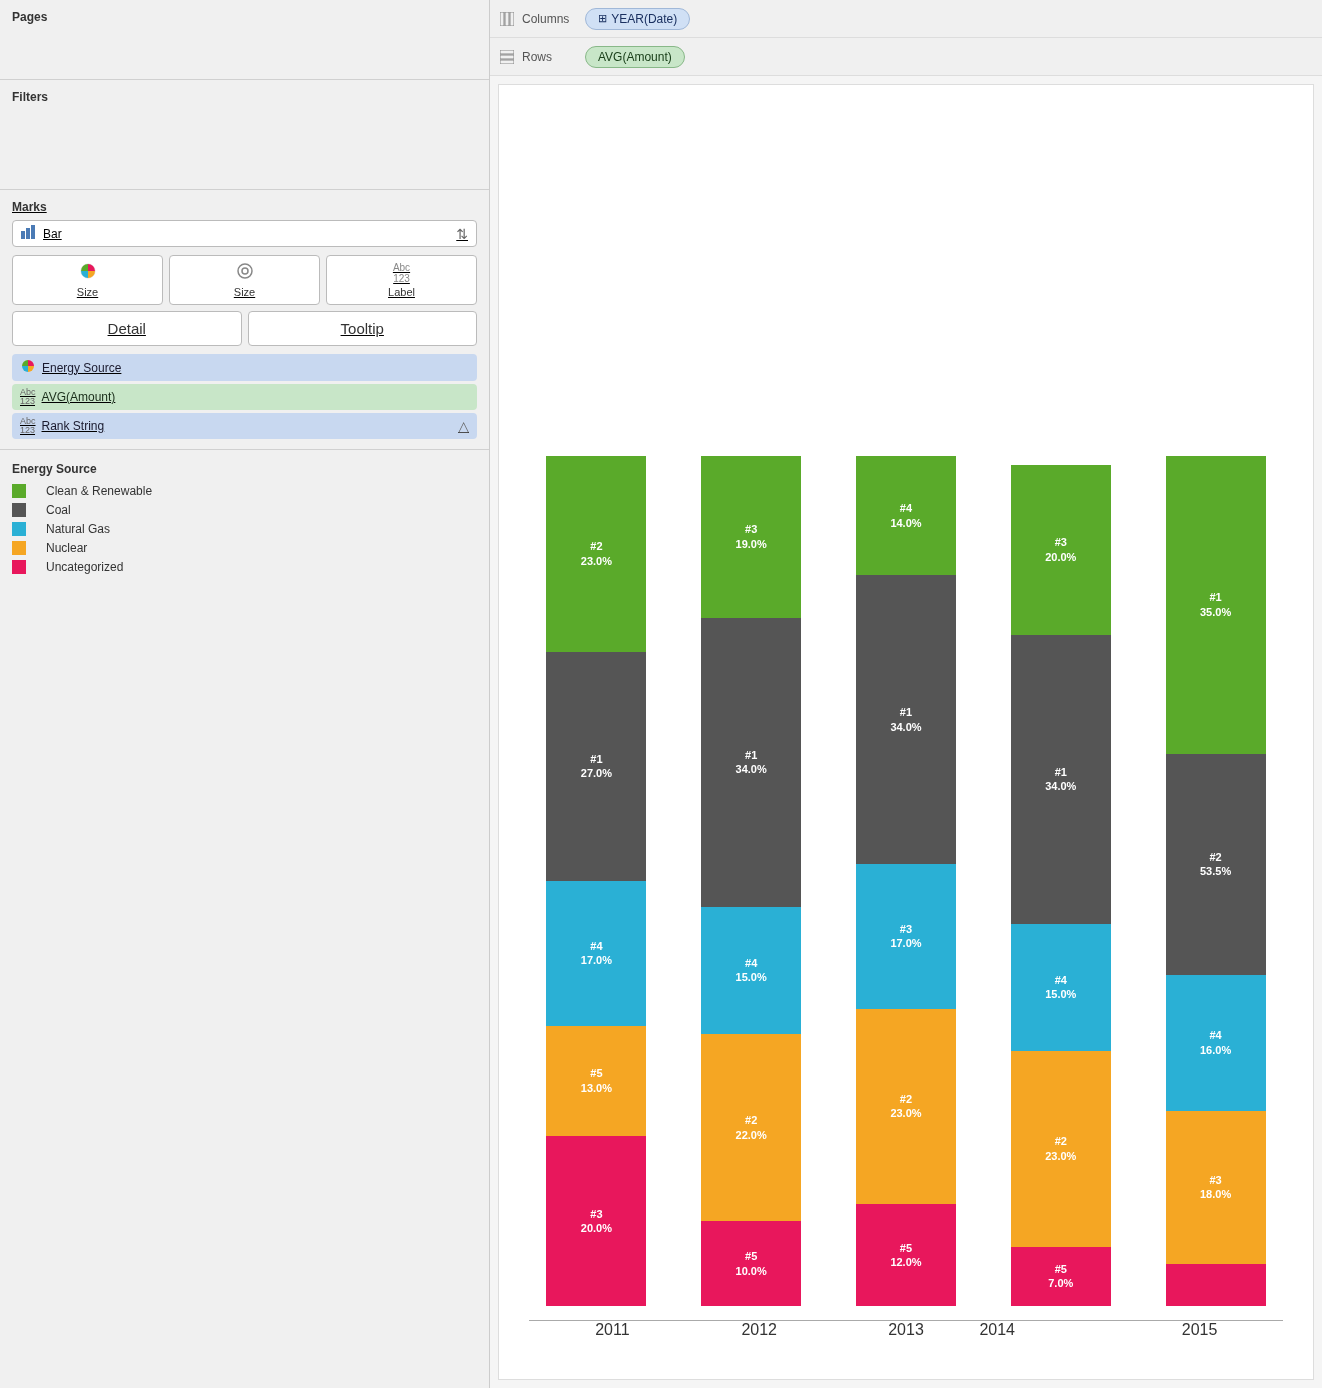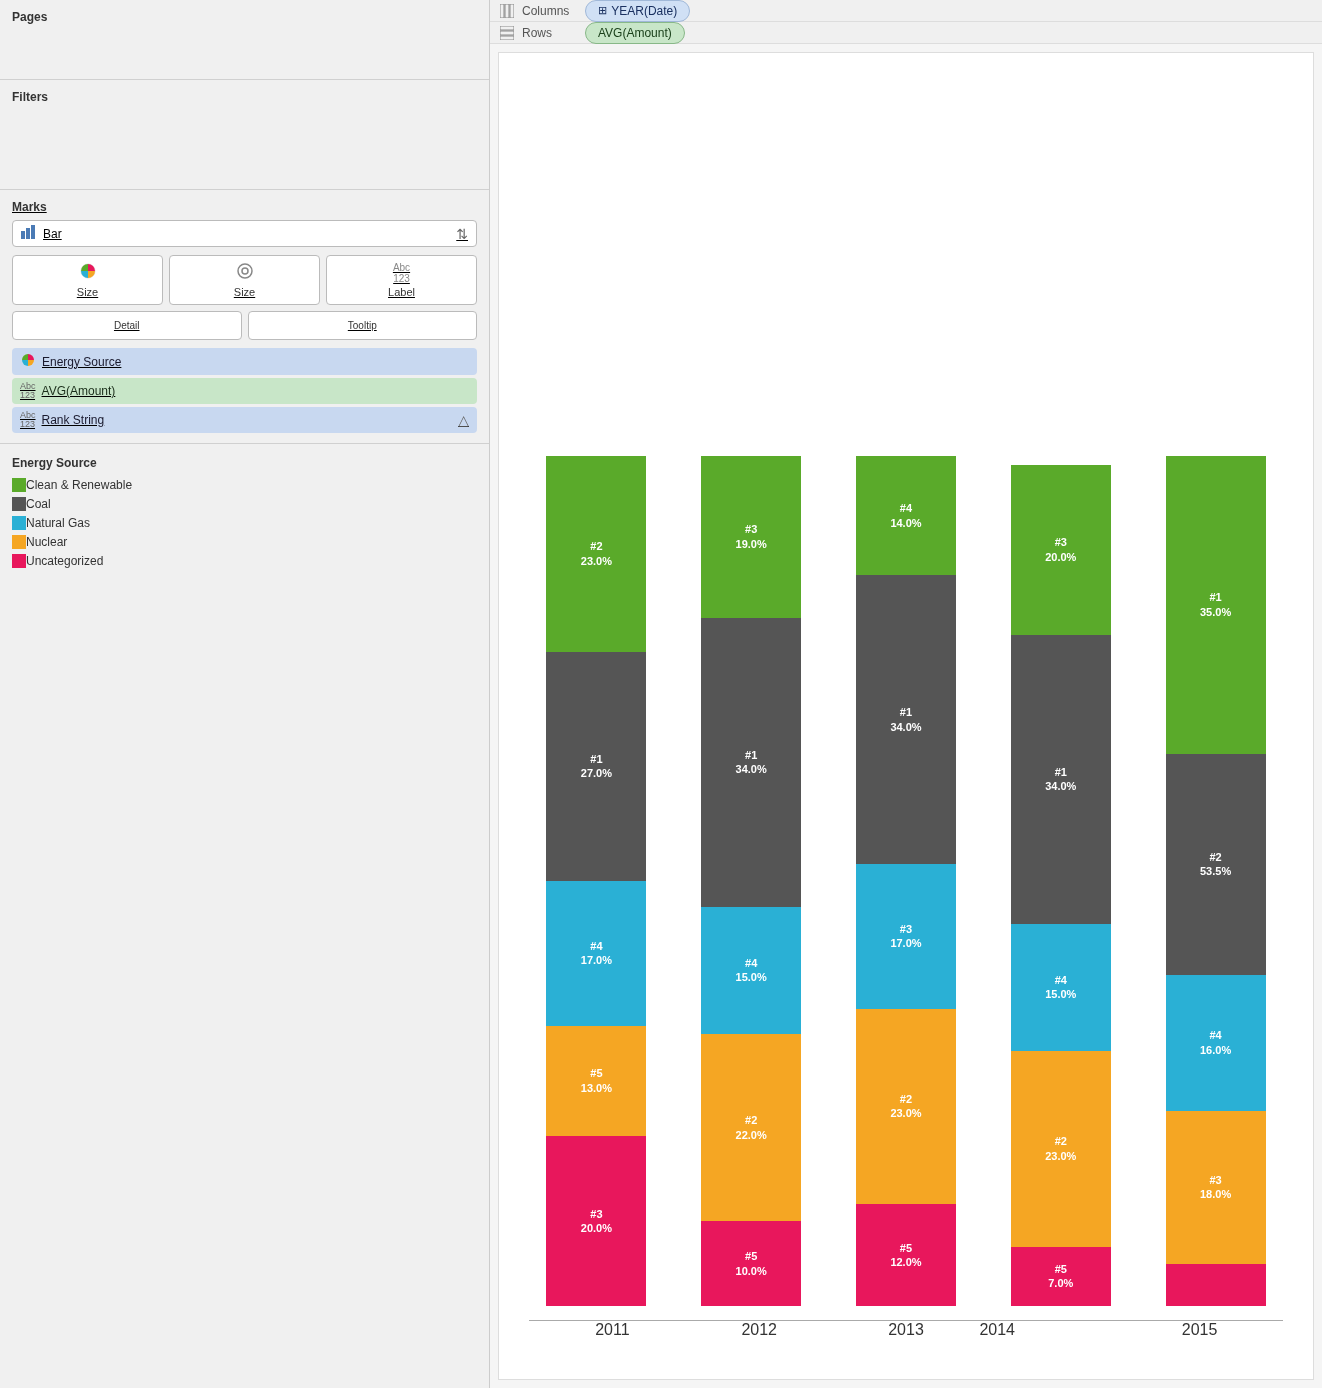--- a/index.html
+++ b/index.html
@@ -106,21 +106,21 @@
     }
 
     .marks-btn-wide {
       flex: 1;
       background: white;
       border: 1px solid #bbb;
       border-radius: 4px;
       padding: 8px 0;
       text-align: center;
       cursor: pointer;
-      font-size: 10px;
+      font-size: 15px;
       color: #333;
     }
 
     .marks-fields {
       display: flex;
       flex-direction: column;
       gap: 3px;
     }
 
     .field-pill {
@@ -156,21 +156,21 @@
     .legend-title {
       font-size: 12px;
       font-weight: 600;
       color: #333;
       margin-bottom: 8px;
     }
 
     .legend-item {
       display: flex;
       align-items: center;
-      gap: 0;
+      gap: 20px;
       margin-bottom: 5px;
       font-size: 12px;
       color: #333;
     }
 
     .legend-swatch {
       width: 14px;
       height: 14px;
       flex-shrink: 0;
     }
@@ -183,21 +183,21 @@
       background: #f5f5f5;
     }
 
     .shelf-row {
       display: flex;
       align-items: center;
       padding: 5px 10px;
       border-bottom: 1px solid #ddd;
       background: #f0f0f0;
       gap: 8px;
-      height: 22px;
+      height: 38px;
     }
 
     .shelf-icon {
       font-size: 13px;
       color: #666;
       display: flex;
       align-items: center;
       gap: 3px;
     }
 

